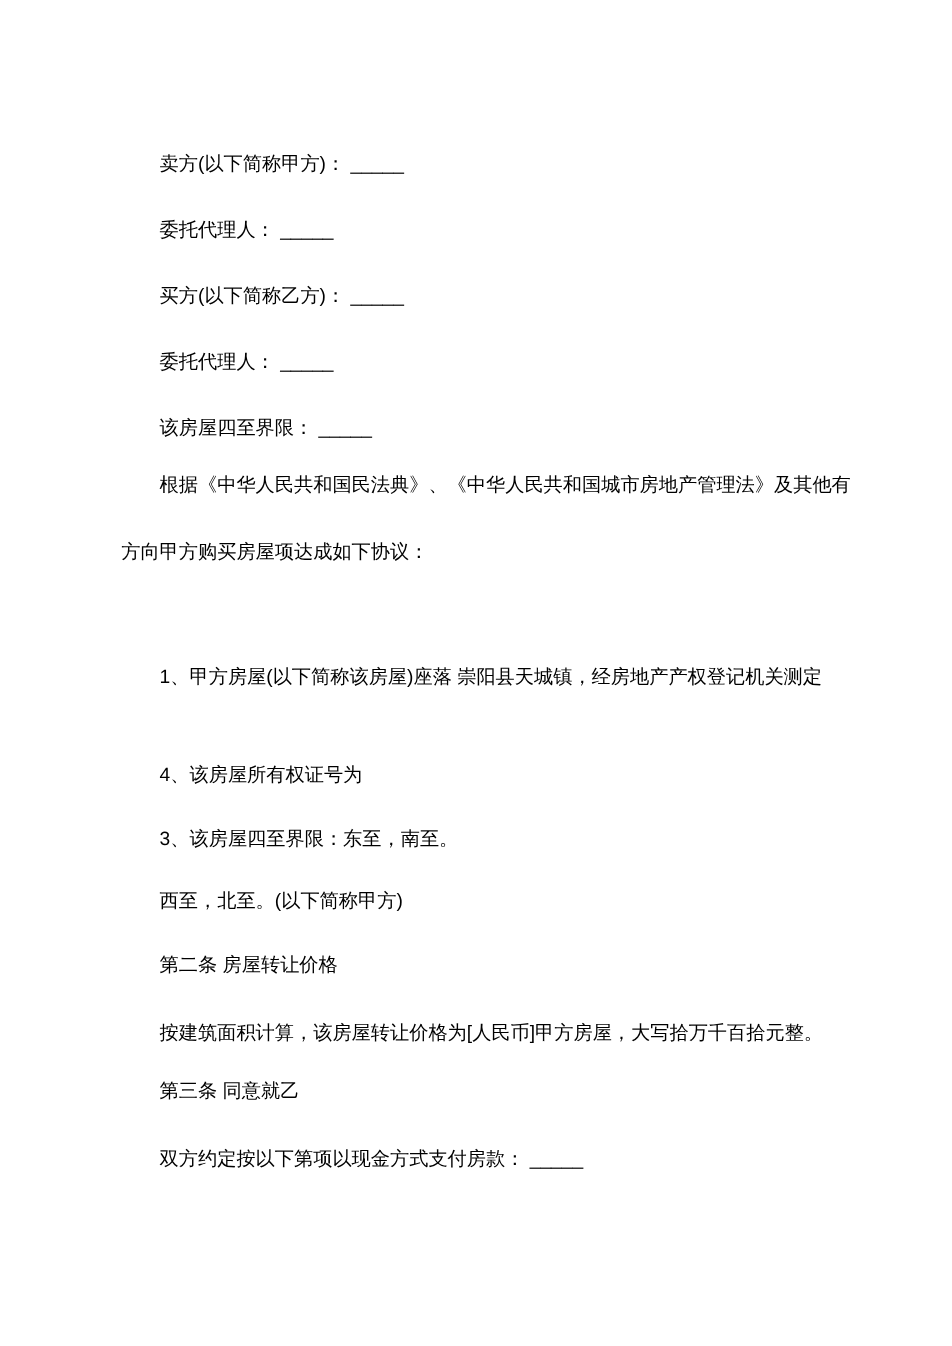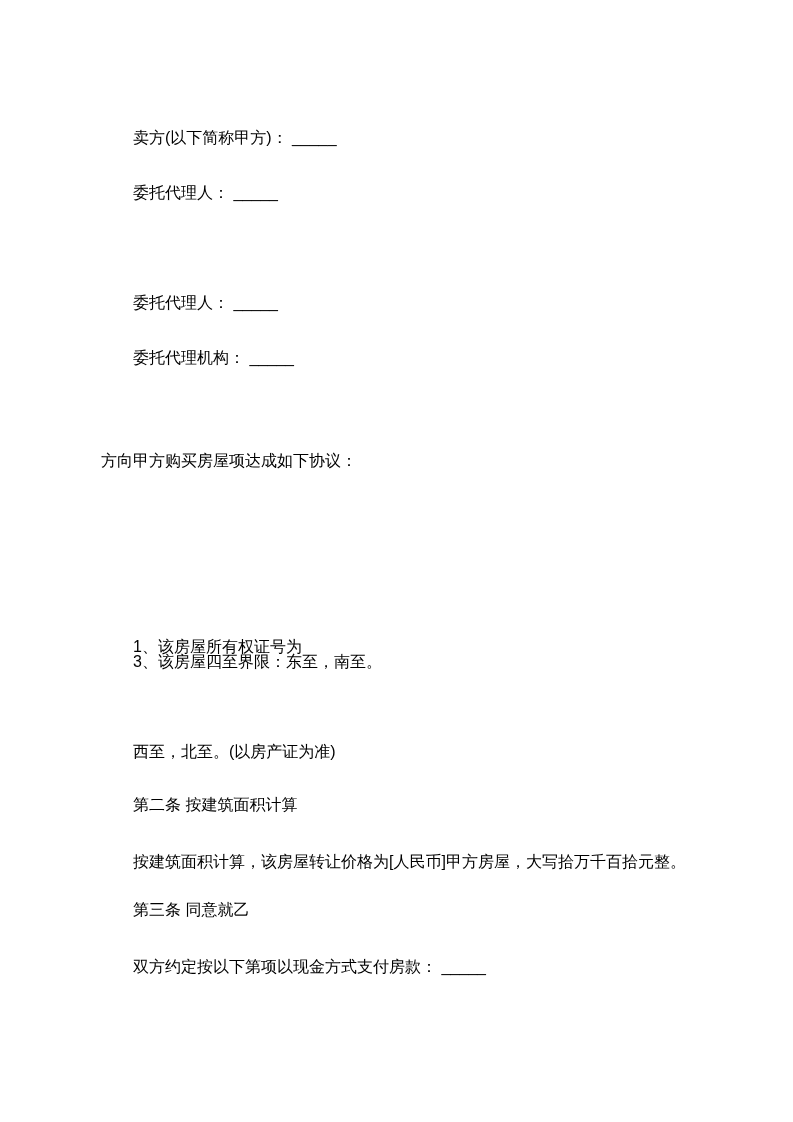--- a/index.html
+++ b/index.html
@@ -25,23 +25,26 @@
     font-weight: 400;
   }
   .indent { left: 133px; }
 </style>
 </head>
 <body>
 
 <div class="page">
   <div class="line indent" style="top:124px">卖方(以下简称甲方)： _____</div>
   <div class="line indent" style="top:179px">委托代理人： _____</div>
+  <div class="line indent" style="top:234px">买方(以下简称乙方)： _____</div>
   <div class="line indent" style="top:289px">委托代理人： _____</div>
-  <div class="line indent" style="top:344px">委托代理机构： _____</div>
+  <div class="line indent" style="top:344px">该房屋四至界限： _____</div>
+  <div class="line indent" style="top:391px">根据《中华人民共和国民法典》、《中华人民共和国城市房地产管理法》及其他有</div>
   <div class="line" style="top:447px">方向甲方购买房屋项达成如下协议：</div>
-  <div class="line indent" style="top:633px">1、该房屋所有权证号为</div>
-  <div class="line indent" style="top:648px">3、该房屋四至界限：东至，南至。</div>
-  <div class="line indent" style="top:738px">西至，北至。(以房产证为准)</div>
-  <div class="line indent" style="top:791px">第二条 按建筑面积计算</div>
+  <div class="line indent" style="top:551px">1、甲方房屋(以下简称该房屋)座落 崇阳县天城镇，经房地产产权登记机关测定</div>
+  <div class="line indent" style="top:633px">4、该房屋所有权证号为</div>
+  <div class="line indent" style="top:686px">3、该房屋四至界限：东至，南至。</div>
+  <div class="line indent" style="top:738px">西至，北至。(以下简称甲方)</div>
+  <div class="line indent" style="top:791px">第二条 房屋转让价格</div>
   <div class="line indent" style="top:848px">按建筑面积计算，该房屋转让价格为[人民币]甲方房屋，大写拾万千百拾元整。</div>
   <div class="line indent" style="top:896px">第三条 同意就乙</div>
   <div class="line indent" style="top:953px">双方约定按以下第项以现金方式支付房款： _____</div>
 </div>
 
 </body></html>

